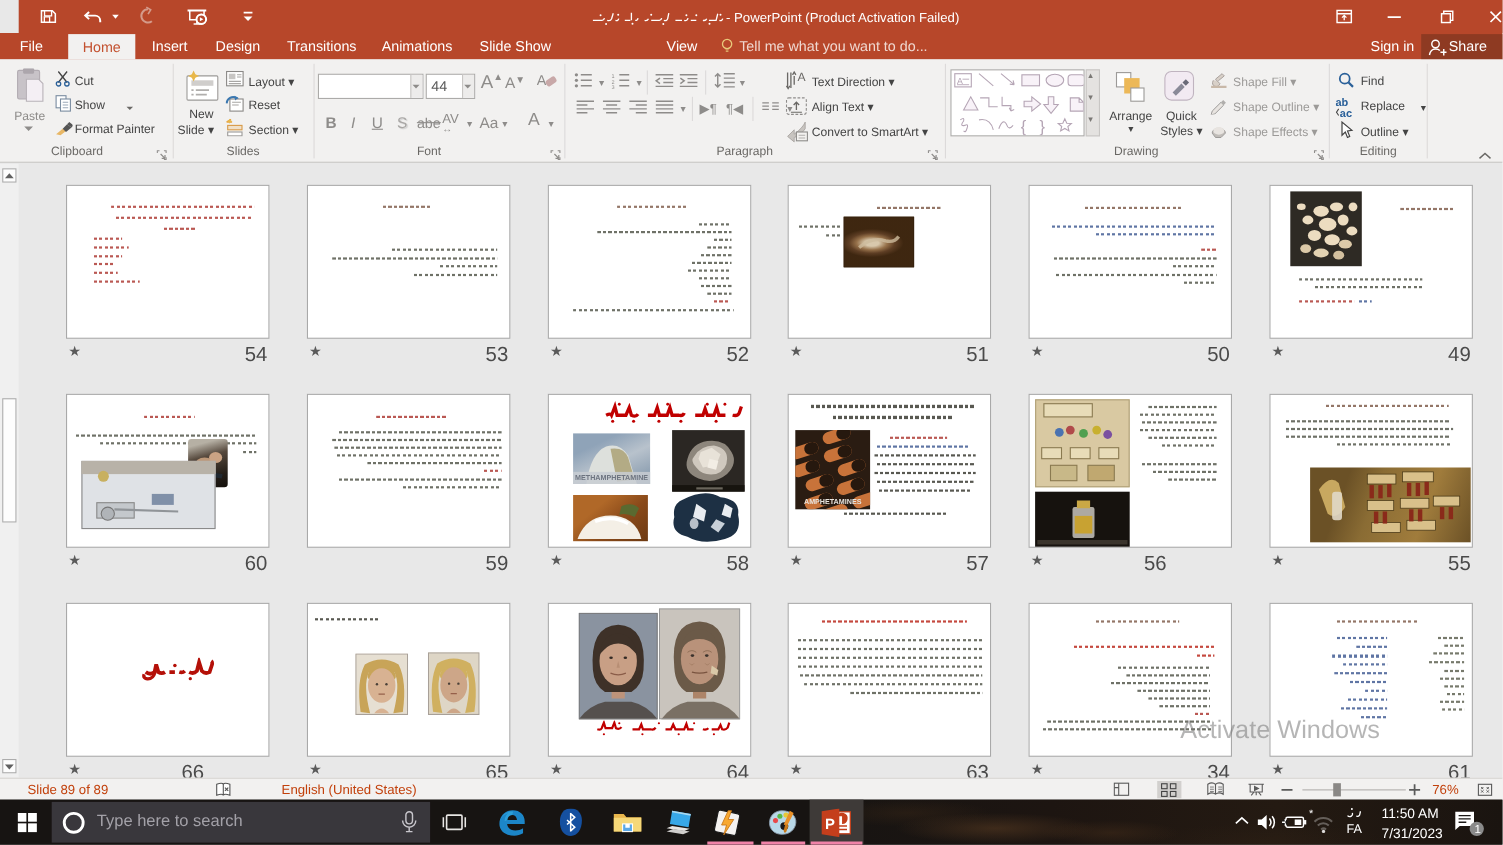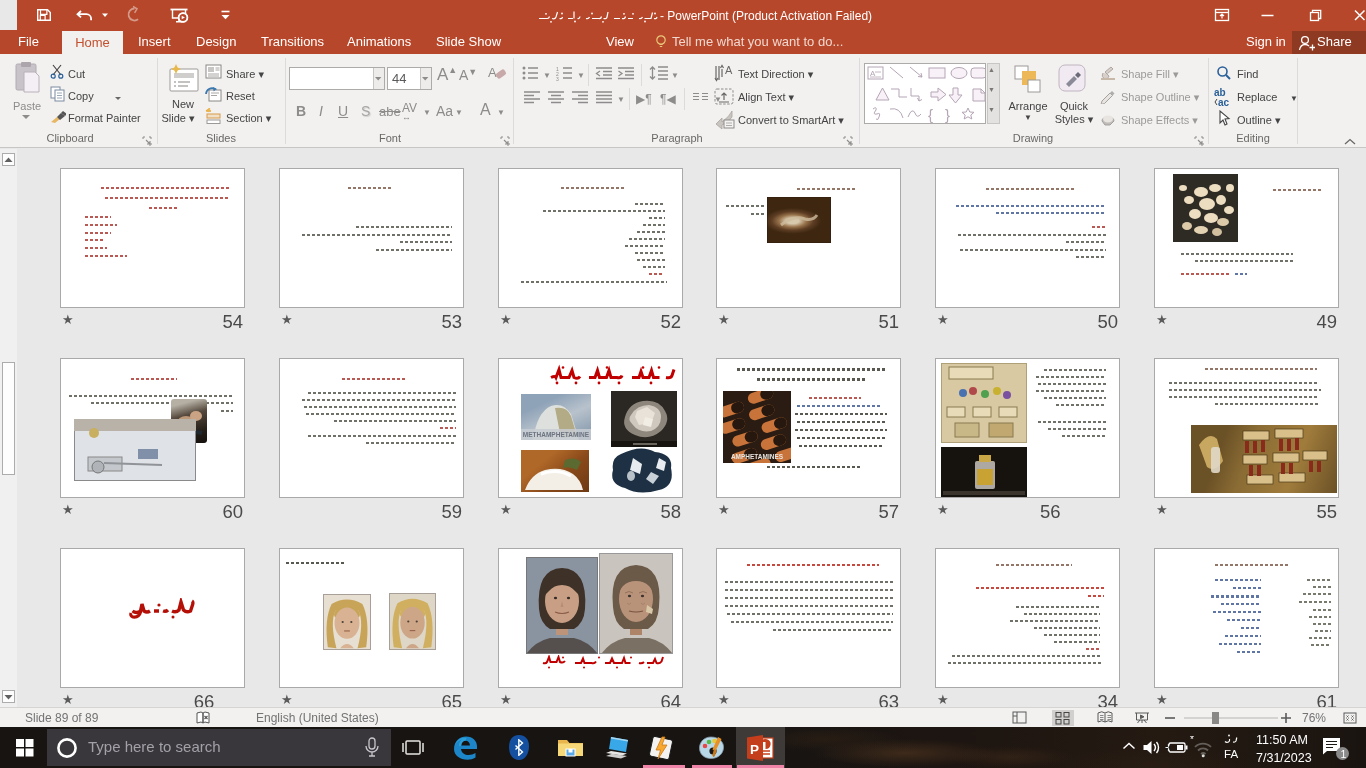--- a/index.html
+++ b/index.html
@@ -19,21 +19,21 @@
   .rgray { font-size:11px; color:#9C9A98; }
   
   #sorter { position:absolute; left:0; top:149px; width:1366px; height:558px; background:#E8E8E8; }
   .thumb { position:absolute; width:185px; height:140px; background:#fff; border:1px solid #A9A9A9; }
   .snum { position:absolute; font-size:18.5px; color:#4a4a4a; }
   .star { position:absolute; font-size:13px; color:#5A5A5A; }
   .tl { position:absolute; height:3px; }
   
   .sq { background-image: repeating-linear-gradient(90deg, currentColor 0 3px, transparent 3px 5px); opacity:0.92; }
   
-  #statusbar { position:absolute; left:0; top:707px; width:1366px; height:20px; background:#F2F1F0; border-top:1px solid #D6D4D2; font-size:12px; color:#737373; }
+  #statusbar { position:absolute; left:0; top:707px; width:1366px; height:20px; background:#F2F1F0; border-top:1px solid #D6D4D2; font-size:12px; color:#c2410c; }
   
   #taskbar { position:absolute; left:0; top:727px; width:1366px; height:41px; background:#1B1816; }
 </style>
 </head>
 <body>
 <div id="root">
   <div id="titlebar">
     <svg class="abs" style="left:0;top:0" width="1366" height="30">
 
       <g stroke="#fff" stroke-width="1.4" fill="none">
@@ -139,21 +139,21 @@
         <circle cx="3.2" cy="12.2" r="2" stroke="#2A6099"></circle>
           <circle cx="10.8" cy="12.2" r="2" stroke="#2A6099"></circle>
       </g>
     </svg>
     <div class="rtext abs" style="left:68px;top:14px;">Cut</div>
     <svg class="abs" style="left:50px;top:32px" width="16" height="16">
       <rect x="1" y="1" width="9" height="11" fill="#fff" stroke="#7A8CA0"></rect>
       <rect x="5" y="4" width="9" height="11" fill="#fff" stroke="#7A8CA0"></rect>
       <path d="M7 7 h5 M7 9.5 h5 M7 12 h5" stroke="#9AA8B8" stroke-width="1"></path>
     </svg>
-    <div class="rtext abs" style="left:68px;top:36px;">Copy</div>
+    <div class="rtext abs" style="left:68px;top:36px;">Show</div>
     <svg class="abs" style="left:114px;top:42px" width="8" height="5">
         <path d="M1 1 l3 3 3-3 z" fill="#6A6865"></path>
       </svg>
     <svg class="abs" style="left:50px;top:54px" width="16" height="16">
       <path d="M1 14 l6-5 3 2 -5 4 z" fill="#E8B766"></path>
       <path d="M7 9 l4-4 4 3 -5 4 z" fill="#555"></path>
       <path d="M11 5 l2-2 4 3 -2 2 z" fill="#555"></path>
     </svg>
     <div class="rtext abs" style="left:68px;top:58px;">Format Painter</div>
     <div class="glabel" style="left:10px;">Clipboard</div>
@@ -173,21 +173,21 @@
           <path d="M10 1 l1.6 3.4 3.4 1.6 -3.4 1.6 -1.6 3.4 -1.6-3.4 -3.4-1.6 3.4-1.6 z"></path>
         </g>
     </svg>
     <div class="rtext abs" style="left:161px;top:44px;width:44px;text-align:center;">New</div>
     <div class="rtext abs" style="left:153px;top:58px;width:50px;text-align:center;">Slide ▾</div>
     <svg class="abs" style="left:205px;top:10px" width="17" height="15">
       <rect x="1" y="1" width="15" height="13" fill="#fff" stroke="#8A8886"></rect>
       <rect x="3" y="3" width="6" height="5" fill="#C8C6C4"></rect>
       <path d="M10.5 4 h4 M10.5 6 h4 M3 10 h11 M3 12 h11" stroke="#A8A6A4" stroke-width="1"></path>
     </svg>
-    <div class="rtext abs" style="left:226px;top:14px;">Share ▾</div>
+    <div class="rtext abs" style="left:226px;top:14px;">Layout ▾</div>
     <svg class="abs" style="left:205px;top:32px" width="17" height="16">
       <rect x="4" y="4" width="12" height="11" fill="#fff" stroke="#8A8886"></rect>
       <path d="M6 7 h8 M6 9.5 h6" stroke="#A8A6A4"></path>
       <path d="M1 8 a6 6 0 0 1 9-5 l-1.5 0.5" fill="none" stroke="#3B78B0" stroke-width="1.8"></path>
       <path d="M8 1 l3.4 1.8 -2.6 2.6 z" fill="#3B78B0"></path>
     </svg>
     <div class="rtext abs" style="left:226px;top:36px;">Reset</div>
     <svg class="abs" style="left:205px;top:54px" width="17" height="16">
       <path d="M1 3 l4-2.5 M1 3 h5" stroke="#E8A33D" stroke-width="1.4" fill="none"></path>
       <g fill="#E8B84B">
@@ -742,21 +742,21 @@
               <path d="M63 3 q1.5 1 .5 4 l-2 6 q-4 2-7-1 l-2.5-8 -2 8 q-3 3-7 1 m-4-1 q-2 2-5 1 m-4 0 h-5 m-4 0 q-3 2-6 0 l-2-7 -1.5 7 q-4 3-8 0"></path>
               <path d="M12 13 q-2 7-8 6 q-3-1-2-4" stroke-width="3"></path>
             </g>
             <g fill="#b41008">
               <circle cx="30" cy="7" r="1.6"></circle>
               <circle cx="44" cy="19" r="1.5"></circle>
             </g>
           </svg>
         </div>
     <div class="star" style="left:62px;top:543px;">★</div>
-    <div class="snum" style="left:165px;top:542px;width:78px;text-align:center;">66</div>
+    <div class="snum" style="left:165px;top:542px;width:78px;text-align:left;">66</div>
     <div class="thumb" style="left:279px;top:399px;">
           <i class="tl sq" style="left:6px;top:13px;width:60px;height:2px;color:#4a4a42;"></i>
           <svg class="abs" style="left:43px;top:45px" width="48" height="56">
             <rect width="48" height="56" fill="#e6dfd2"></rect>
             <path d="M4.800000000000001 53.199999999999996 Q0.96 25.2 8.64 10.08 Q24.0 1.12 39.36 10.08 Q47.04 25.2 43.2 53.199999999999996 L34.56 54.32 Q41.28 28.0 35.519999999999996 16.8 L12.48 16.8 Q6.720000000000001 28.0 13.440000000000001 54.32 Z" fill="#c8a458"></path>
             <path d="M12.48 16.8 Q24.0 8.96 35.519999999999996 16.8 Q38.400000000000006 21.28 35.519999999999996 23.52 L12.48 23.52 Q9.600000000000001 21.28 12.48 16.8 Z" fill="#c8a458"></path>
             <ellipse cx="24.0" cy="29.12" rx="12.48" ry="15.680000000000001" fill="#d8b292"></ellipse>
             <path d="M17.28 54.32 Q24.0 45.919999999999995 30.72 54.32 Z" fill="#d8b292"></path>
             <g fill="#4a4038">
               <circle cx="19.68" cy="28.0" r="1.1"></circle>
@@ -881,20 +881,21 @@
           <i class="tl sq" style="left:158px;top:60px;width:18px;height:2px;color:#6b6e5f;"></i>
           <i class="tl sq" style="left:154px;top:67px;width:22px;height:2px;color:#6b6e5f;"></i>
           <i class="tl sq" style="left:158px;top:74px;width:18px;height:2px;color:#6b6e5f;"></i>
           <i class="tl sq" style="left:160px;top:81px;width:16px;height:2px;color:#6b6e5f;"></i>
           <i class="tl sq" style="left:154px;top:88px;width:22px;height:2px;color:#6b6e5f;"></i>
           <i class="tl sq" style="left:156px;top:95px;width:20px;height:2px;color:#6b6e5f;"></i>
         </div>
     <div class="star" style="left:1156px;top:543px;">★</div>
     <div class="snum" style="left:1259px;top:542px;width:78px;text-align:right;">61</div>
     </div>
+    <div class="abs" style="left:1073px;top:501px;width:280px;height:26px;font-size:23px;color:rgba(120,120,120,0.55);">Activate Windows</div>
   </div>
   <div id="statusbar">
     <div class="abs" style="left:25px;top:3px;">Slide 89 of 89</div>
     <svg class="abs" style="left:196px;top:3px" width="16" height="14">
       <path d="M1 2 q5-2 6 0 v10 q-1-2-6 0 z M13 2 q-5-2-6 0 v10 q1-2 6 0 z" fill="#fff" stroke="#555" stroke-width="1"></path>
       <path d="M8.5 5 l3 3 M11.5 5 l-3 3" stroke="#555" stroke-width="1.1"></path>
     </svg>
     <div class="abs" style="left:256px;top:3px;">English (United States)</div>
     <svg class="abs" style="left:1012px;top:2px" width="350" height="16">
 

